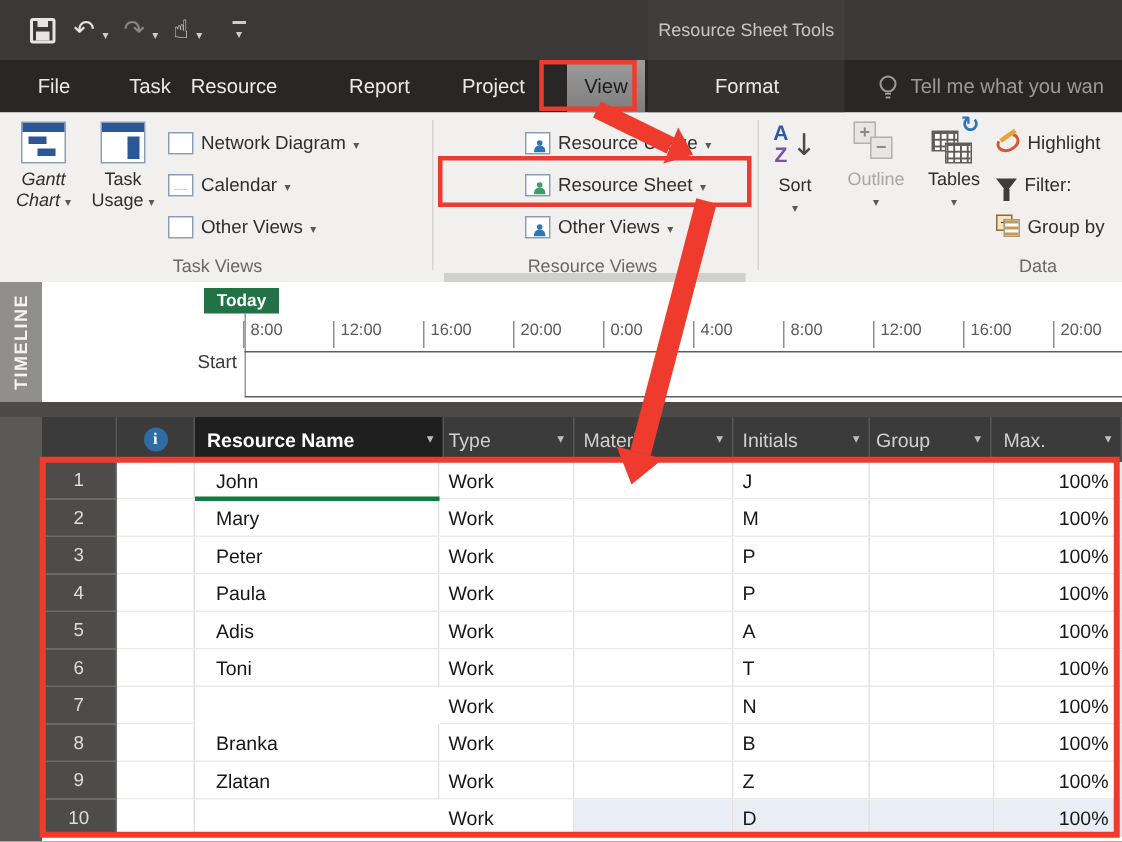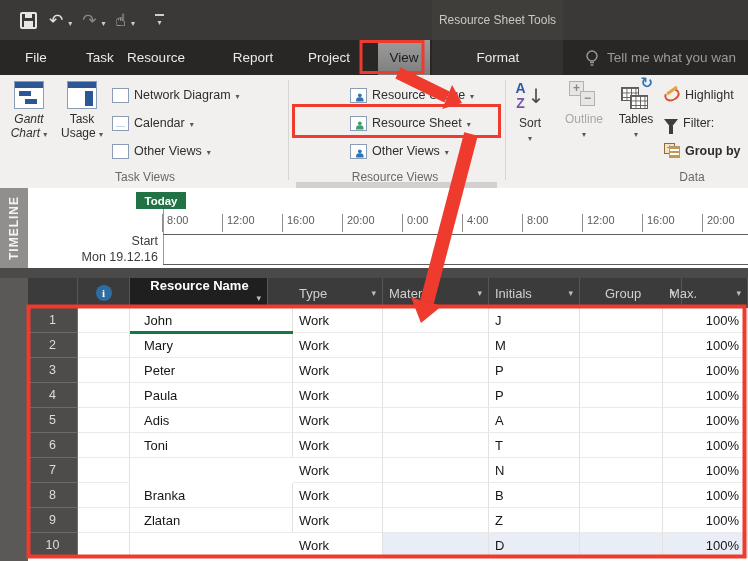--- a/index.html
+++ b/index.html
@@ -250,21 +250,21 @@
     <div class="smallbtn" style="left:664px; top:9px; width:84px; overflow:hidden;">
       <span class="hl-ico"></span>
       <span style="white-space:nowrap;">Highlight</span>
     </div>
     <div class="smallbtn" style="left:664px; top:37px;">
       <span class="funnel"></span>
       <span>Filter:</span>
     </div>
     <div class="smallbtn" style="left:664px; top:65px; width:84px; overflow:hidden;">
       <span class="gb-ico"></span>
-      <span style="white-space:nowrap;font-weight:bold;">Group by</span>
+      <span style="white-space:nowrap;">Group by</span>
     </div>
     <div class="grouplabel" style="left:660px; width:64px;">Data</div>
   </div>
 
   <div class="timeline">
     <div class="tl-strip">
       <span>TIMELINE</span>
     </div>
     <div class="today-badge">Today</div>
     <div class="tl-vline"></div>
@@ -275,48 +275,47 @@
         <span class="tick" style="left: 342px;">20:00</span>
         <span class="tick" style="left: 402px;">0:00</span>
         <span class="tick" style="left: 462px;">4:00</span>
         <span class="tick" style="left: 522px;">8:00</span>
         <span class="tick" style="left: 582px;">12:00</span>
         <span class="tick" style="left: 642px;">16:00</span>
         <span class="tick" style="left: 702px;">20:00</span>
       </div>
     <div class="tl-hline" style="top:46px;"></div>
     <div class="tl-start" style="top:46px;">Start</div>
-    <div class="tl-start" style="top:62px;">Mon 19.12.16</div>
     <div class="tl-hline" style="top:76px;"></div>
   </div>
   <div class="darkbar"></div>
 
   <div class="tbl-margin"></div>
   <div class="thead">
     <div class="hcell" style="left:0; width:50px;"></div>
     <div class="hcell" style="left:50px; width:52px; justify-content:center;">
       <span class="info-dot">i</span>
     </div>
-    <div class="hcell hc-name" style="left:102px; width:138px;flex-direction:column;">
+    <div class="hcell hc-name" style="left:102px; width:166px;">
       <span>Resource Name</span>
         <span class="hcar sym">▾</span>
     </div>
     <div class="hcell" style="left:265px; width:90px;">
       <span>Type</span>
         <span class="hcar sym">▾</span>
     </div>
     <div class="hcell" style="left:355px; width:106px;">
       <span>Material</span>
         <span class="hcar sym">▾</span>
     </div>
     <div class="hcell" style="left:461px; width:91px;">
       <span>Initials</span>
         <span class="hcar sym">▾</span>
     </div>
-    <div class="hcell" style="left:571px; width:83px;">
+    <div class="hcell" style="left:550px; width:83px;">
       <span>Group</span>
         <span class="hcar sym">▾</span>
     </div>
     <div class="hcell" style="left:635px; width:85px;">
       <span>Max.</span>
         <span class="hcar sym">▾</span>
     </div>
   </div>
   <div class="tbody">
       <div class="trow" style="top: 0px;">

